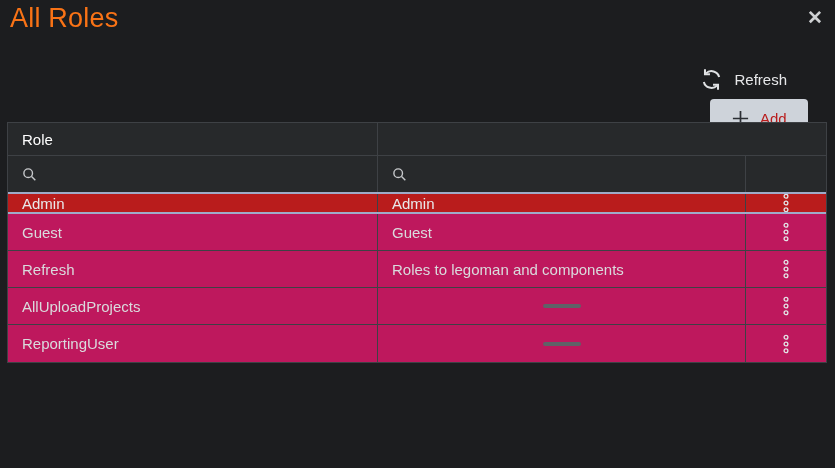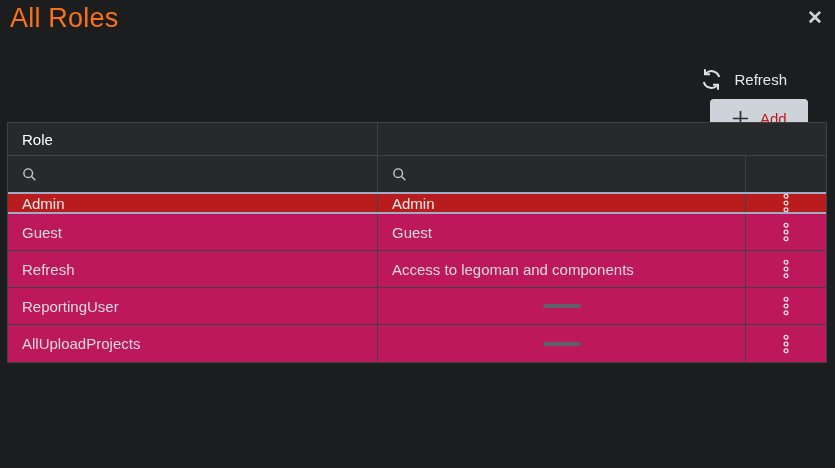--- a/index.html
+++ b/index.html
@@ -171,21 +171,37 @@
           <circle cx="4" cy="16.8" r="1.9" stroke="#e3e5e7" stroke-width="1.3"></circle>
         </svg>
       </button>
     </div>
   </div>
 
 
 
   <div class="t-row data-row">
     <div class="cell col-role">Refresh</div>
-    <div class="cell col-desc">Access to legoman and components</div>
+    <div class="cell col-desc">Roles to legoman and components</div>
+    <div class="cell col-action">
+      <button class="kebab-btn">
+        <svg width="8" height="20" viewBox="0 0 8 20" fill="none">
+          <circle cx="4" cy="3.2" r="1.9" stroke="#e3e5e7" stroke-width="1.3"></circle>
+          <circle cx="4" cy="10" r="1.9" stroke="#e3e5e7" stroke-width="1.3"></circle>
+          <circle cx="4" cy="16.8" r="1.9" stroke="#e3e5e7" stroke-width="1.3"></circle>
+        </svg>
+      </button>
+    </div>
+  </div>
+
+  <div class="t-row data-row">
+    <div class="cell col-role">AllUploadProjects</div>
+    <div class="cell col-desc desc-center">
+      <span class="empty-dash"></span>
+    </div>
     <div class="cell col-action">
       <button class="kebab-btn">
         <svg width="8" height="20" viewBox="0 0 8 20" fill="none">
           <circle cx="4" cy="3.2" r="1.9" stroke="#e3e5e7" stroke-width="1.3"></circle>
           <circle cx="4" cy="10" r="1.9" stroke="#e3e5e7" stroke-width="1.3"></circle>
           <circle cx="4" cy="16.8" r="1.9" stroke="#e3e5e7" stroke-width="1.3"></circle>
         </svg>
       </button>
     </div>
   </div>
@@ -199,29 +215,13 @@
       <button class="kebab-btn">
         <svg width="8" height="20" viewBox="0 0 8 20" fill="none">
           <circle cx="4" cy="3.2" r="1.9" stroke="#e3e5e7" stroke-width="1.3"></circle>
           <circle cx="4" cy="10" r="1.9" stroke="#e3e5e7" stroke-width="1.3"></circle>
           <circle cx="4" cy="16.8" r="1.9" stroke="#e3e5e7" stroke-width="1.3"></circle>
         </svg>
       </button>
     </div>
   </div>
 
-  <div class="t-row data-row">
-    <div class="cell col-role">AllUploadProjects</div>
-    <div class="cell col-desc desc-center">
-      <span class="empty-dash"></span>
-    </div>
-    <div class="cell col-action">
-      <button class="kebab-btn">
-        <svg width="8" height="20" viewBox="0 0 8 20" fill="none">
-          <circle cx="4" cy="3.2" r="1.9" stroke="#e3e5e7" stroke-width="1.3"></circle>
-          <circle cx="4" cy="10" r="1.9" stroke="#e3e5e7" stroke-width="1.3"></circle>
-          <circle cx="4" cy="16.8" r="1.9" stroke="#e3e5e7" stroke-width="1.3"></circle>
-        </svg>
-      </button>
-    </div>
-  </div>
-
 </div>
 
 </body></html>

